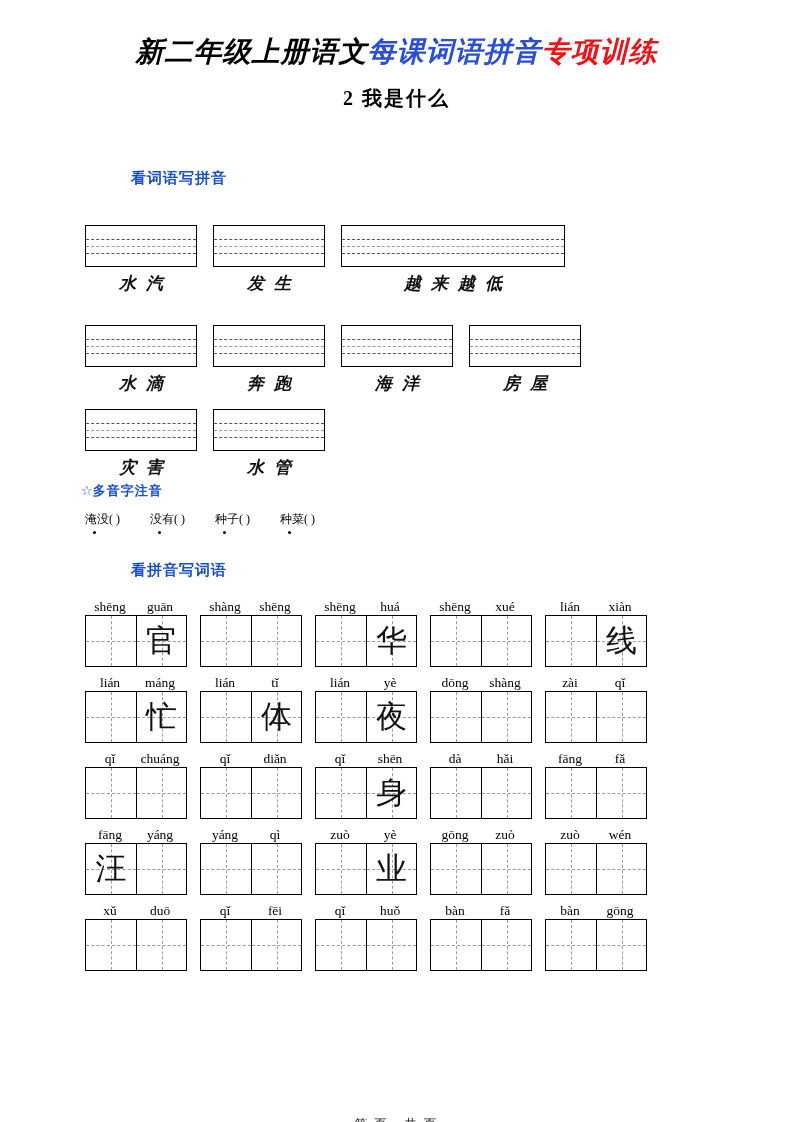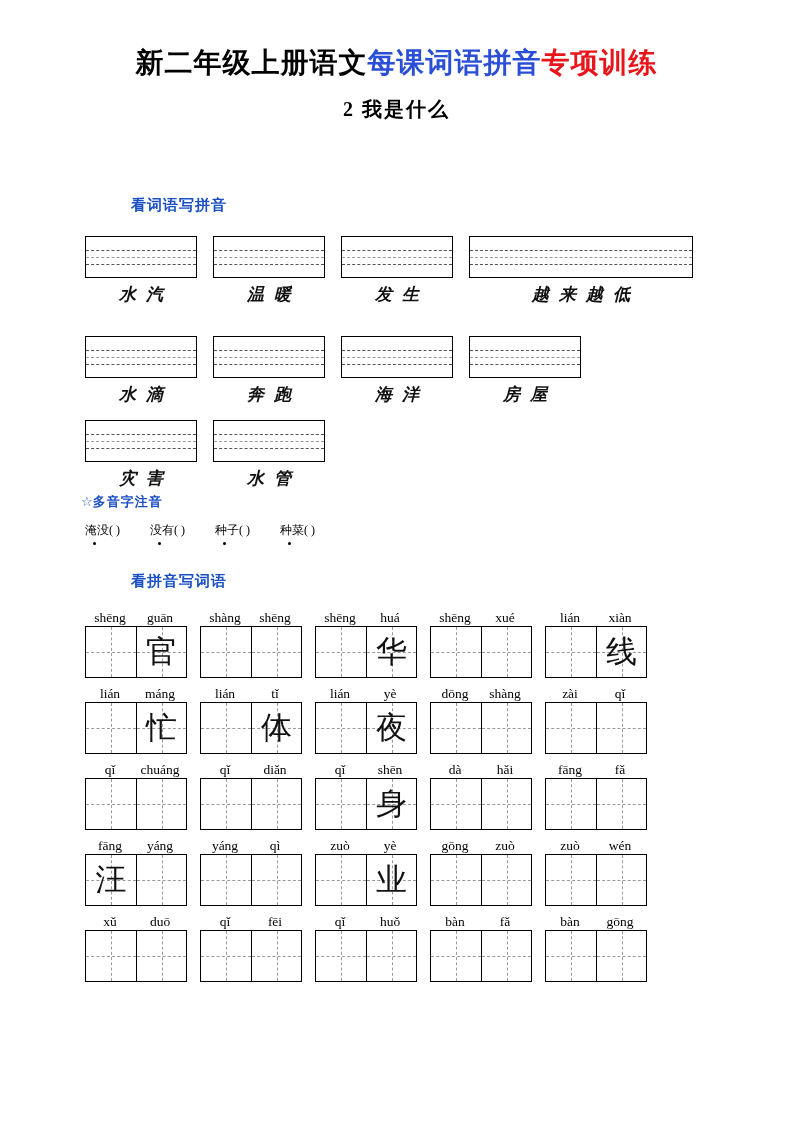--- a/index.html
+++ b/index.html
@@ -18,22 +18,23 @@
     box-sizing: border-box;
   }
 
   
   .title-main {
     text-align: center;
     font-family: "Liberation Serif", serif;
     font-weight: bold;
     font-size: 28px;
     letter-spacing: 1px;
-    margin-top: 44px;
+    margin-top: 33px;
     white-space: nowrap;
+    font-style: italic;
   }
   .title-main .seg-black { color: #000000; }
   .title-main .seg-blue  { color: #2a4fd6; }
   .title-main .seg-red   { color: #e8151b; }
 
   .title-sub {
     text-align: center;
     font-weight: bold;
     font-size: 20px;
     color: #000;
@@ -185,37 +186,31 @@
 </head>
 <body>
 
 <div class="page">
 
   <div class="title-main">
     <span class="seg-black">新二年级上册语文</span><span class="seg-blue">每课词语拼音</span><span class="seg-red">专项训练</span>
   </div>
   <div class="title-sub">2  我是什么</div>
 
-  <div class="pos" style="left:131px; top:152px;text-align:right;">
+  <div class="pos" style="left:131px; top:136px;text-align:right;">
     <div class="sect-head">看词语写拼音</div>
   </div>
 
   <div class="pos" id="pinyinSection" style="left:85px; top:192px;">
       <div class="row-4line" style="margin-bottom: 30px;">
         <div class="cellgroup">
           <div class="fourline" style="width: 112px;">
             <div class="midline"></div>
           </div>
           <div class="word-under">水汽</div>
-        </div>
-        <div class="cellgroup">
-          <div class="fourline" style="width: 112px;">
-            <div class="midline"></div>
-          </div>
-          <div class="word-under">温暖</div>
         </div>
         <div class="cellgroup">
           <div class="fourline" style="width: 112px;">
             <div class="midline"></div>
           </div>
           <div class="word-under">发生</div>
         </div>
         <div class="cellgroup">
           <div class="fourline" style="width: 224px;">
             <div class="midline"></div>

